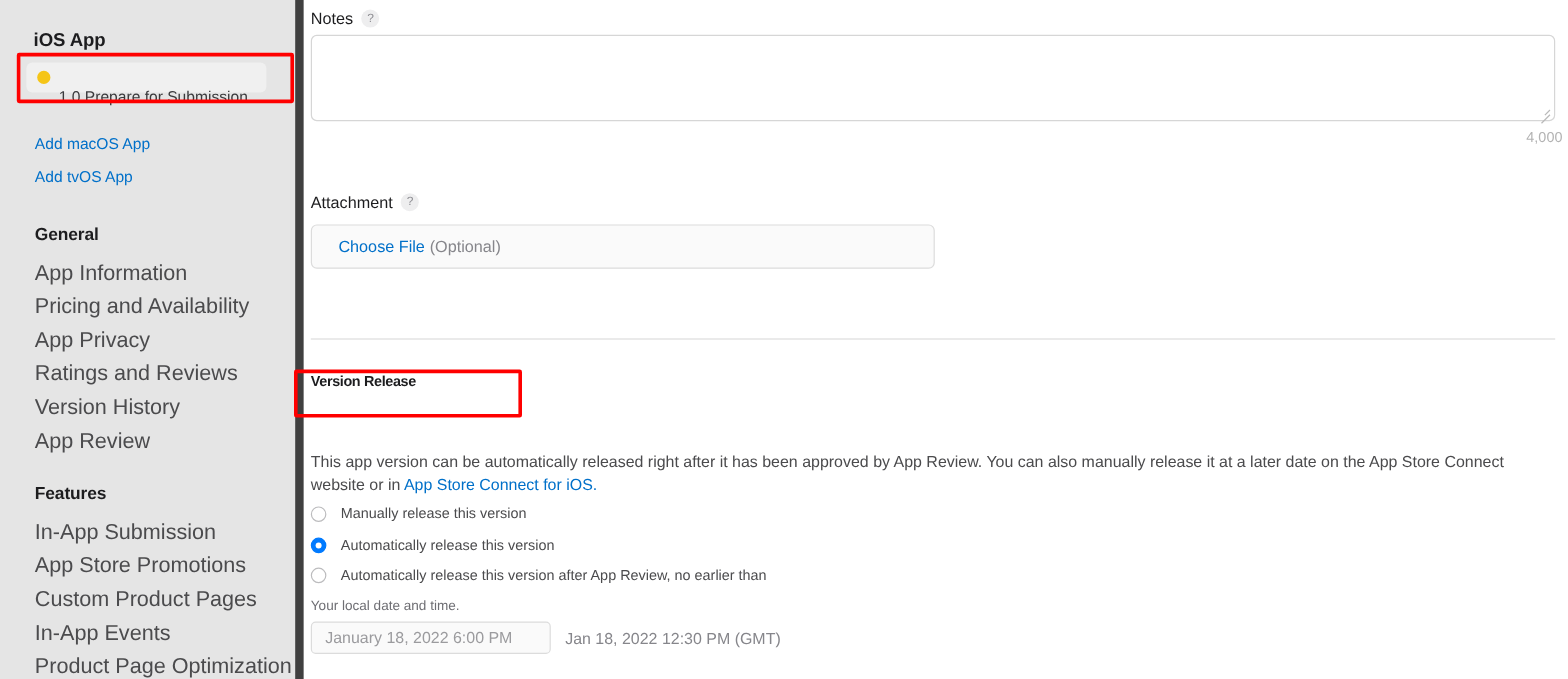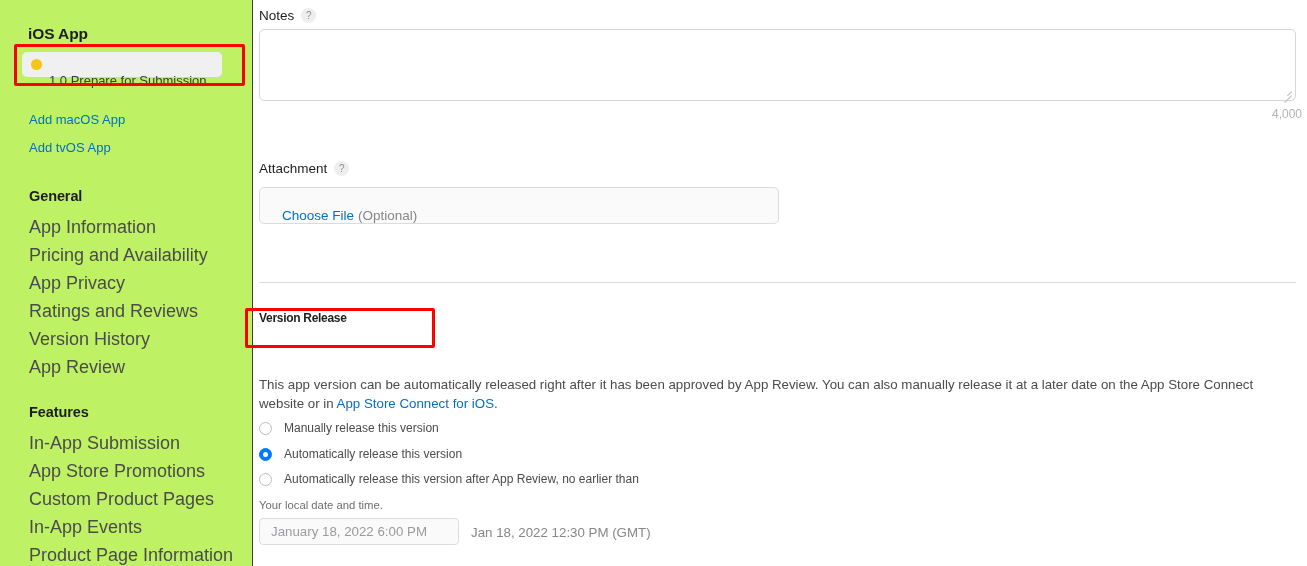--- a/index.html
+++ b/index.html
@@ -9,22 +9,22 @@
     background: #ffffff;
     font-family: "Liberation Sans", sans-serif;
     overflow: hidden;
   }
   .page { position: relative; width: 1307px; height: 566px; background:#fff; }
 
   
   .sidebar {
     position: absolute; left: 0; top: 0;
     width: 253px; height: 566px;
-    background: #bef264;
-    border-right: 1px solid #404040;
+    background: #e5e5e5;
+    border-right: 7px solid #404040;
     padding: 0;
   }
   .sb-apptitle {
     position: absolute; left: 28px; top: 25px;
     font-size: 15.5px; font-weight: bold; color: #1d1d1f;
     letter-spacing: -0.1px;
   }
   .sb-version {
     position: absolute; left: 22px; top: 52px;
     width: 200px; height: 25px;
@@ -108,21 +108,21 @@
     font-size: 12px; color: #b3b3b3;
   }
 
   #attachment-label { left: 6px; top: 161px; }
 
   .choose-file-box {
     position: absolute; left: 6px; top: 187px;
     width: 520px; height: 37px;
     border: 1px solid #dcdcdc; border-radius: 5px;
     background: #fafafa;
-    display: flex; align-items: flex-end;
+    display: flex; align-items: center;
     padding-left: 22px;
     font-size: 13.5px;
   }
   .choose-file-link { color: #0070c9; cursor: pointer; }
   .choose-file-opt { color: #86868b; margin-left: 4px; }
 
   .divider {
     position: absolute; left: 6px; top: 282px;
     width: 1037px; height: 1px; background: #dcdcdc;
   }
@@ -214,21 +214,21 @@
     <div class="sb-item" style="top:273px;">App Privacy</div>
     <div class="sb-item" style="top:301px;">Ratings and Reviews</div>
     <div class="sb-item" style="top:329px;">Version History</div>
     <div class="sb-item" style="top:357px;">App Review</div>
 
     <div class="sb-group-title" style="top:404px;">Features</div>
     <div class="sb-item" style="top:433px;">In-App Submission</div>
     <div class="sb-item" style="top:461px;">App Store Promotions</div>
     <div class="sb-item" style="top:489px;">Custom Product Pages</div>
     <div class="sb-item" style="top:517px;">In-App Events</div>
-    <div class="sb-item" style="top:545px;">Product Page Information</div>
+    <div class="sb-item" style="top:545px;">Product Page Optimization</div>
   </nav>
 
   <main class="main">
 
     <div class="field-label" id="notes-label">
       <span>Notes</span>
       <span class="help-icon">?</span>
     </div>
 
     <div class="notes-box">

